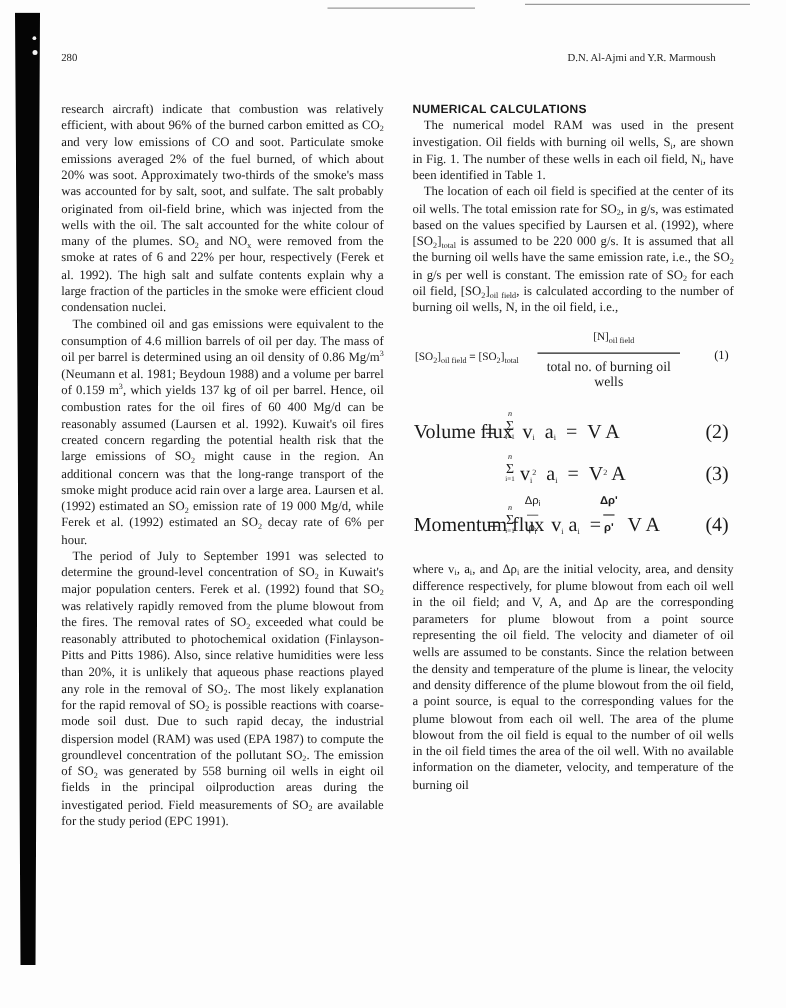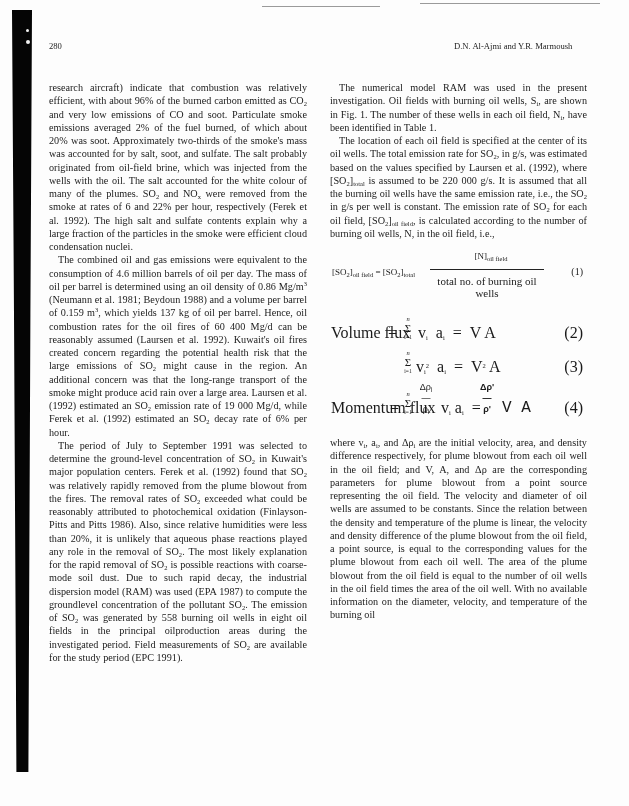--- a/index.html
+++ b/index.html
@@ -70,20 +70,21 @@
 <div class="header-num">280</div>
 <div class="header-authors">D.N. Al-Ajmi and Y.R. Marmoush</div>
 
 <div class="col col-left">
   <p class="p">research aircraft) indicate that combustion was relatively efficient, with about 96% of the burned carbon emitted as CO<sub>2</sub> and very low emissions of CO and soot. Particulate smoke emissions averaged 2% of the fuel burned, of which about 20% was soot. Approximately two-thirds of the smoke's mass was accounted for by salt, soot, and sulfate. The salt probably originated from oil-field brine, which was injected from the wells with the oil. The salt accounted for the white colour of many of the plumes. SO<sub>2</sub> and NO<sub>x</sub> were removed from the smoke at rates of 6 and 22% per hour, respectively (Ferek et al. 1992). The high salt and sulfate contents explain why a large fraction of the particles in the smoke were efficient cloud condensation nuclei.</p>
   <p class="p indent">The combined oil and gas emissions were equivalent to the consumption of 4.6 million barrels of oil per day. The mass of oil per barrel is determined using an oil density of 0.86 Mg/m<sup>3</sup> (Neumann et al. 1981; Beydoun 1988) and a volume per barrel of 0.159 m<sup>3</sup>, which yields 137 kg of oil per barrel. Hence, oil combustion rates for the oil fires of 60 400 Mg/d can be reasonably assumed (Laursen et al. 1992). Kuwait's oil fires created concern regarding the potential health risk that the large emissions of SO<sub>2</sub> might cause in the region. An additional concern was that the long-range transport of the smoke might produce acid rain over a large area. Laursen et al. (1992) estimated an SO<sub>2</sub> emission rate of 19 000 Mg/d, while Ferek et al. (1992) estimated an SO<sub>2</sub> decay rate of 6% per hour.</p>
   <p class="p indent">The period of July to September 1991 was selected to determine the ground-level concentration of SO<sub>2</sub> in Kuwait's major population centers. Ferek et al. (1992) found that SO<sub>2</sub> was relatively rapidly removed from the plume blowout from the fires. The removal rates of SO<sub>2</sub> exceeded what could be reasonably attributed to photochemical oxidation (Finlayson-Pitts and Pitts 1986). Also, since relative humidities were less than 20%, it is unlikely that aqueous phase reactions played any role in the removal of SO<sub>2</sub>. The most likely explanation for the rapid removal of SO<sub>2</sub> is possible reactions with coarse-mode soil dust. Due to such rapid decay, the industrial dispersion model (RAM) was used (EPA 1987) to compute the groundlevel concentration of the pollutant SO<sub>2</sub>. The emission of SO<sub>2</sub> was generated by 558 burning oil wells in eight oil fields in the principal oilproduction areas during the investigated period. Field measurements of SO<sub>2</sub> are available for the study period (EPC 1991).</p>
 </div>
 
 <div class="col col-right">
+  <h2 class="section-heading">NUMERICAL CALCULATIONS</h2>
   <p class="p indent">The numerical model RAM was used in the present investigation. Oil fields with burning oil wells, S<sub>i</sub>, are shown in Fig. 1. The number of these wells in each oil field, N<sub>i</sub>, have been identified in Table 1.</p>
   <p class="p indent">The location of each oil field is specified at the center of its oil wells. The total emission rate for SO<sub>2</sub>, in g/s, was estimated based on the values specified by Laursen et al. (1992), where [SO<sub>2</sub>]<sub>total</sub> is assumed to be 220 000 g/s. It is assumed that all the burning oil wells have the same emission rate, i.e., the SO<sub>2</sub> in g/s per well is constant. The emission rate of SO<sub>2</sub> for each oil field, [SO<sub>2</sub>]<sub>oil field</sub>, is calculated according to the number of burning oil wells, N, in the oil field, i.e.,</p>
 
   <div class="eq eq1">
     <span class="lhs">[SO<sub>2</sub>]<sub>oil field</sub> = [SO<sub>2</sub>]<sub>total</sub></span>
     <span class="frac">
       <span class="num">[N]<sub>oil field</sub></span>
       <span class="bar"></span>
       <span class="den">total no. of burning oil wells</span>
     </span>
@@ -118,18 +119,18 @@
     <span class="lbl" style="top:19px;">Momentum flux</span>
     <span class="body" style="left:60px;top:19px;">=</span>
     <span class="sig" style="left:72px;top:9px;">
       <span class="n">n</span>
       <span class="s">Σ</span>
       <span class="i1">i=1</span>
     </span>
     <span class="rho-frac" style="left:85px;top:2px;width:22px;">Δρ<sub>i</sub><br>—<br>ρ<sub>i</sub></span>
     <span class="body" style="left:111px;top:19px;">v<sub>i</sub> a<sub>i</sub>&nbsp; =</span>
     <span class="rho-frac" style="left:147px;top:2px;width:20px;font-weight:bold;">Δρ'<br>—<br>ρ'</span>
-    <span class="body" style="left:172px;top:19px;font-family:Liberation Mono, monospace;">V A</span>
+    <span class="body" style="left:172px;top:19px;">V A</span>
     <span class="num-label" style="top:19px;">(4)</span>
   </div>
 
   <p class="p" style="margin-top:8px;">where v<sub>i</sub>, a<sub>i</sub>, and Δρ<sub>i</sub> are the initial velocity, area, and density difference respectively, for plume blowout from each oil well in the oil field;  and V, A, and Δρ are the corresponding parameters for plume blowout from a point source representing the oil field. The velocity and diameter of oil wells are assumed to be constants. Since the relation between the density and temperature of the plume is linear, the velocity and density difference of the plume blowout from the oil field, a point source, is equal to the corresponding values for the plume blowout from each oil well. The area of the plume blowout from the oil field is equal to the number of oil wells in the oil field times the area of the oil well. With no available information on the diameter, velocity, and temperature of the burning oil</p>
 </div>
 
 </body></html>

